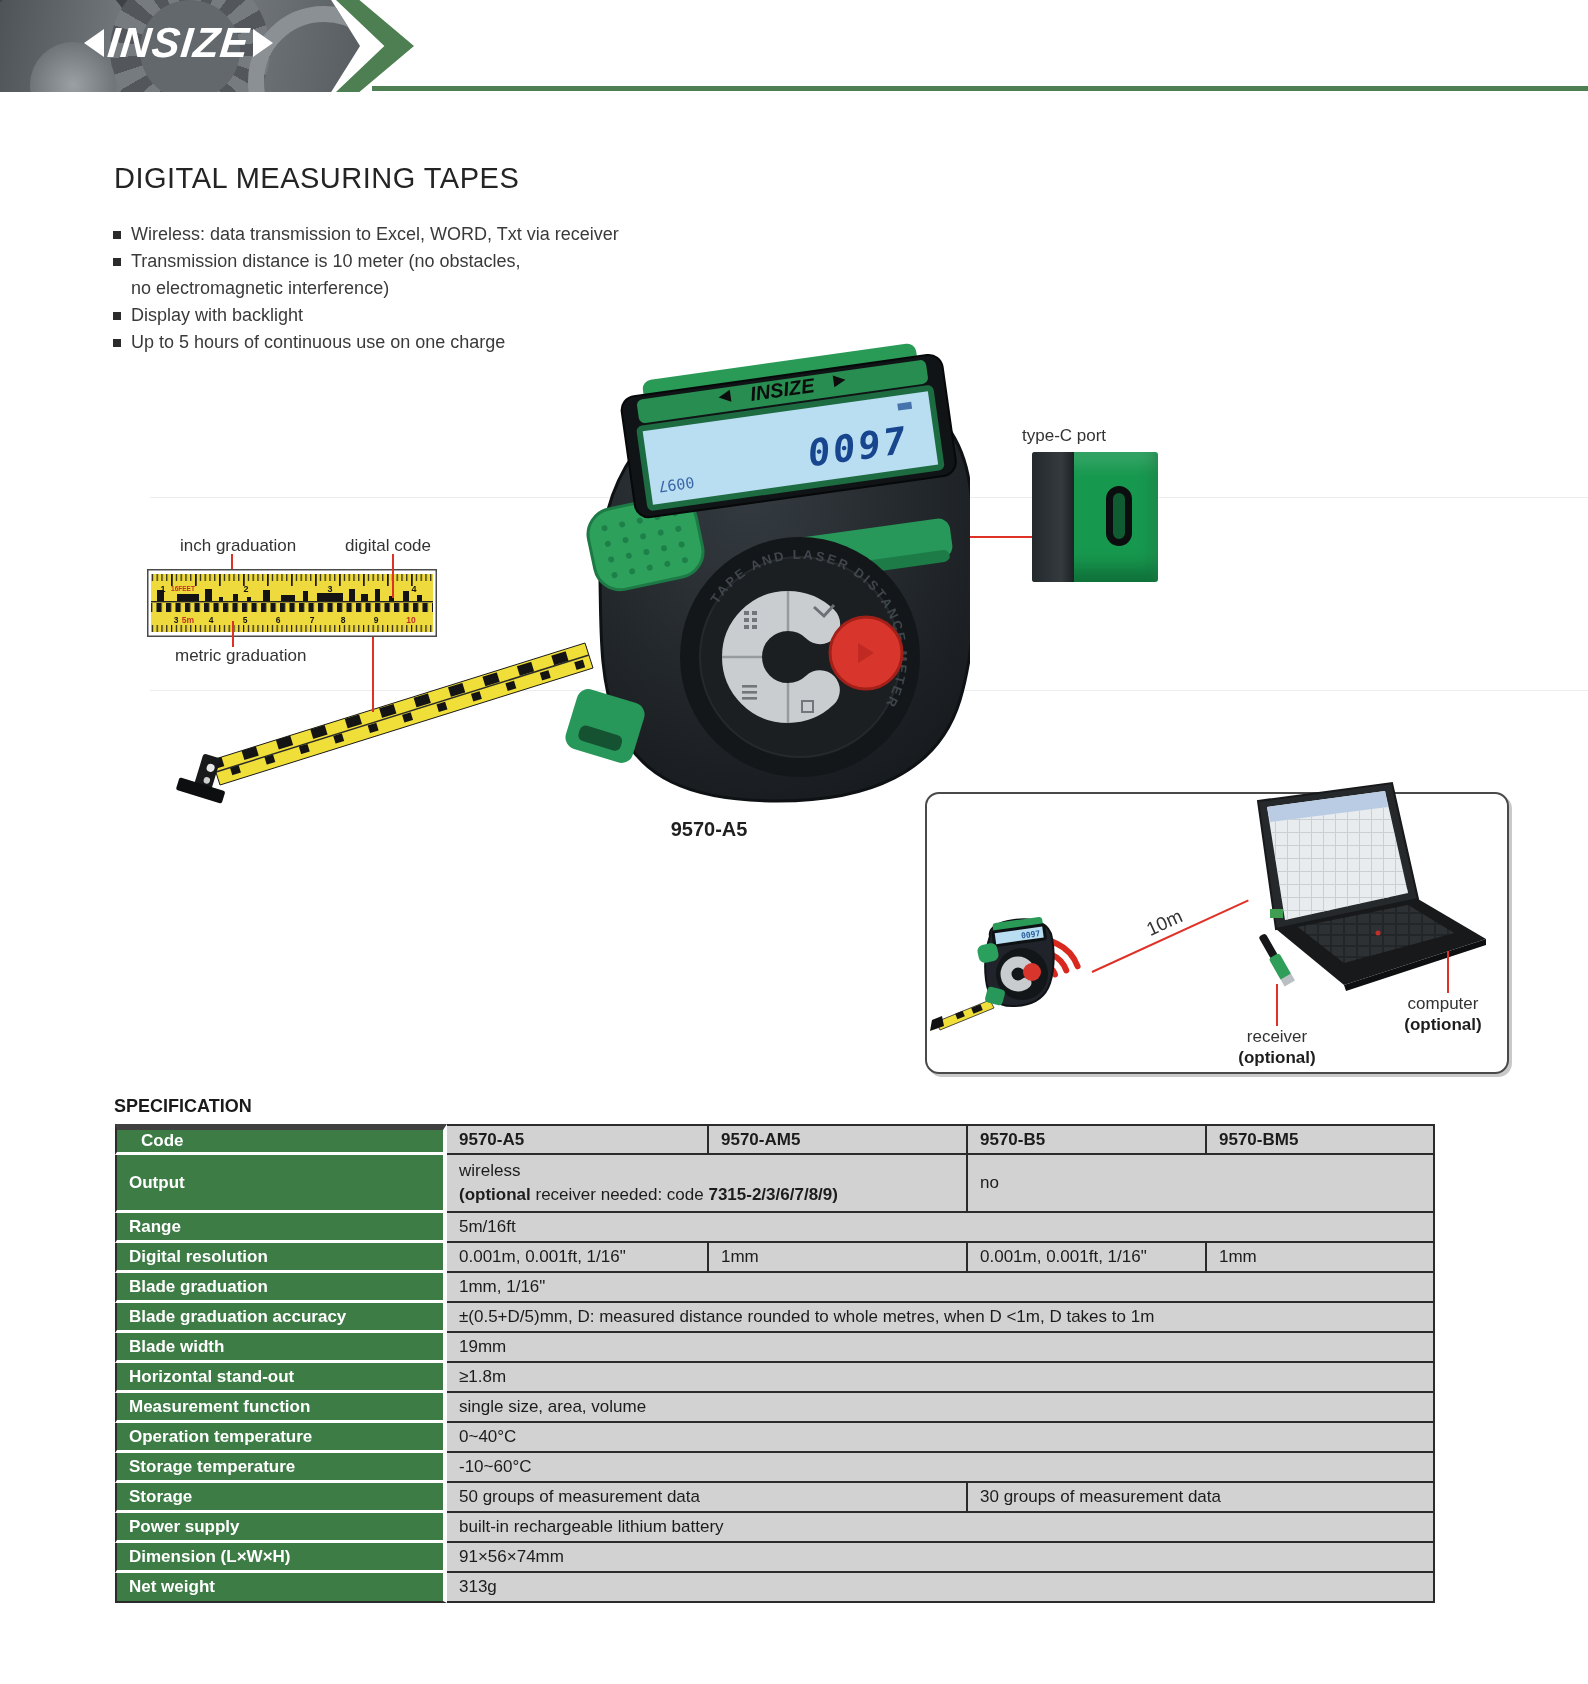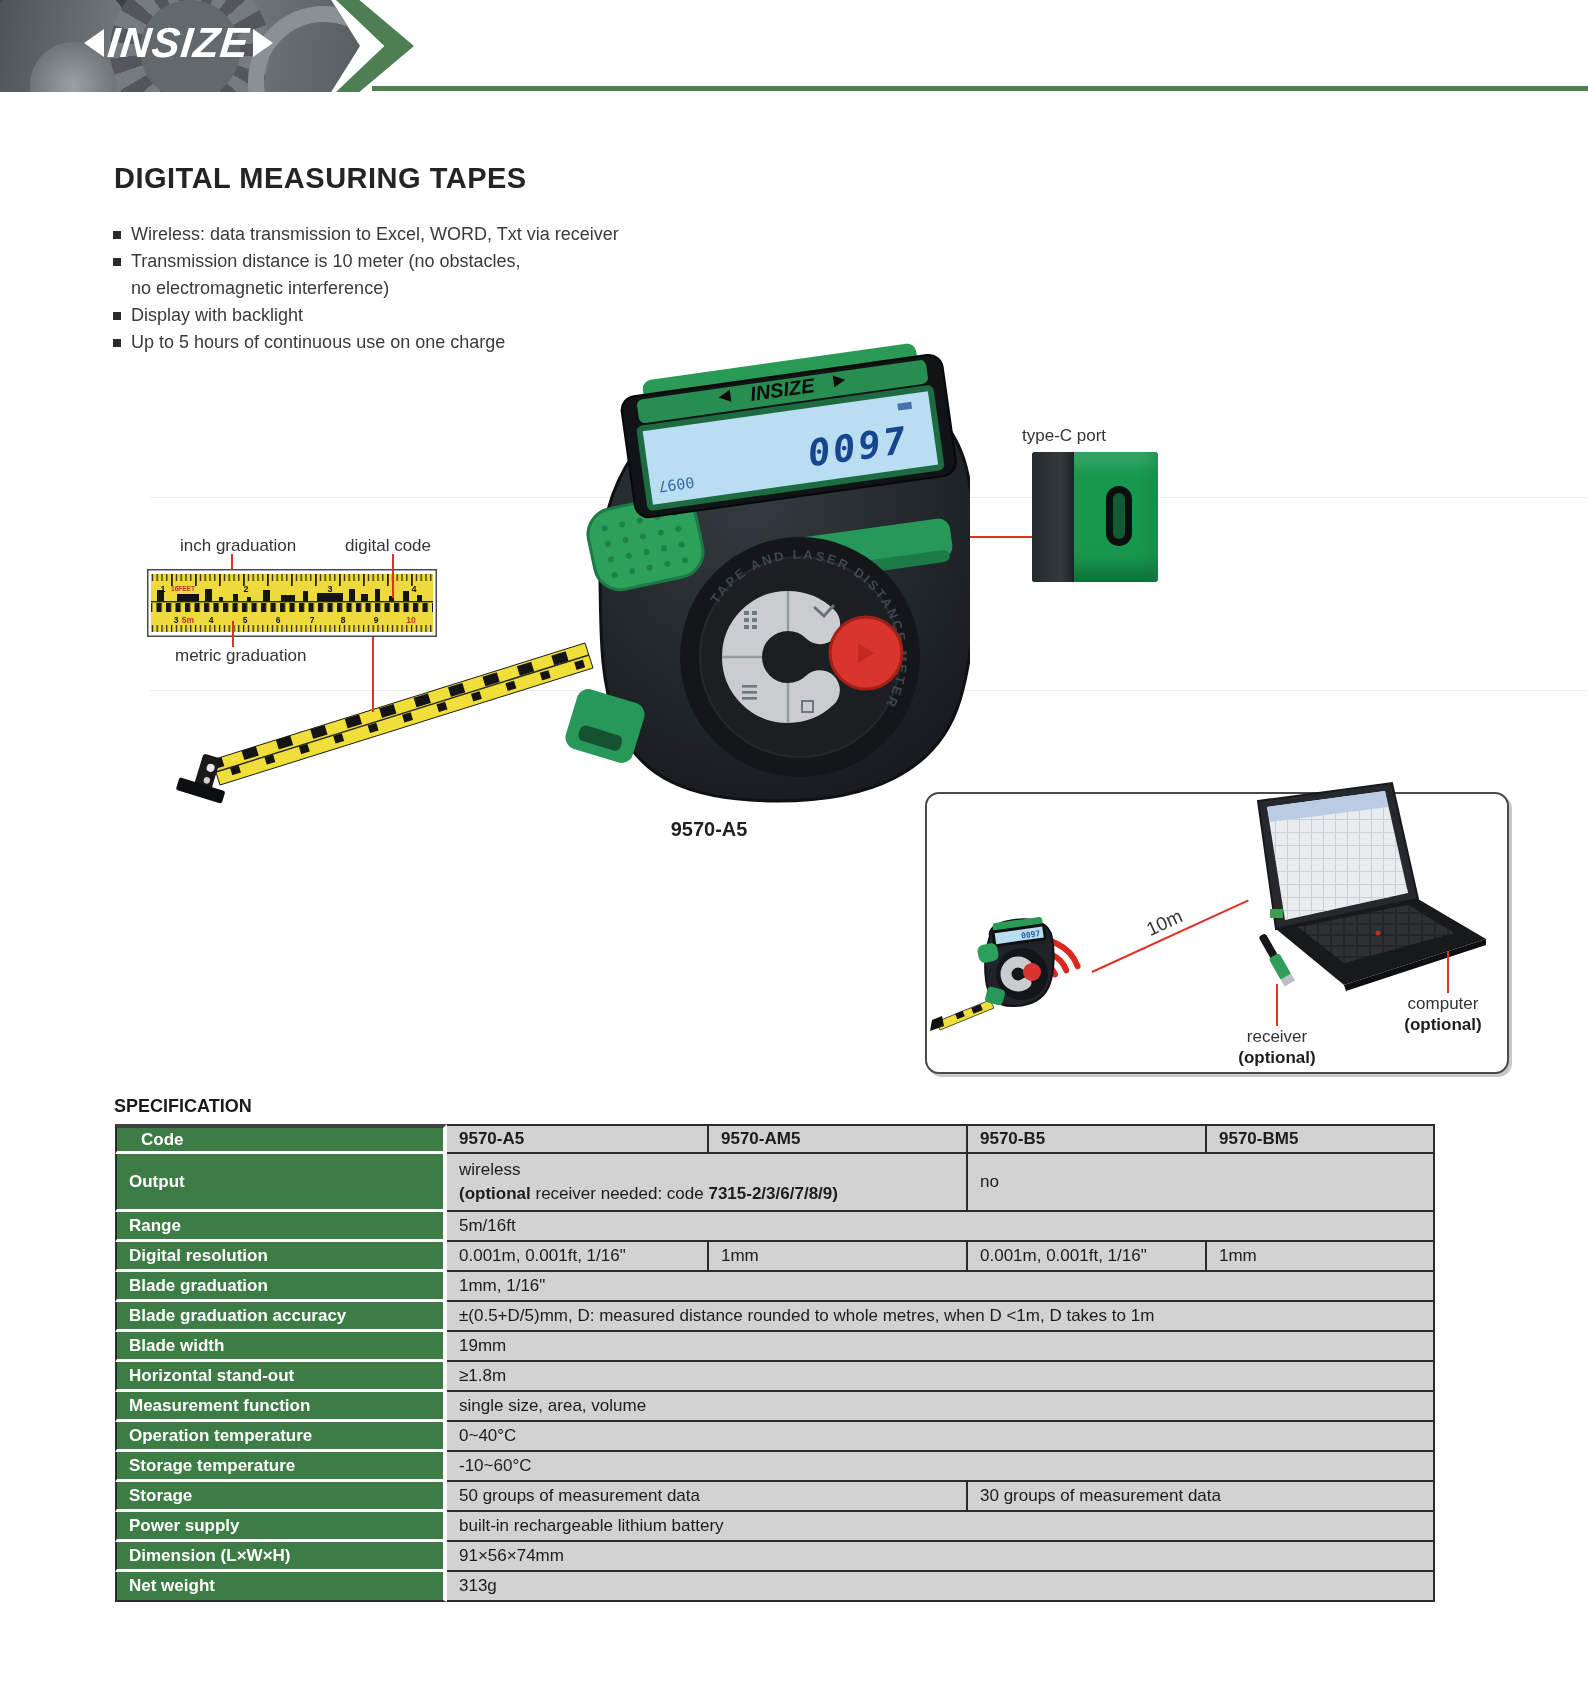--- a/index.html
+++ b/index.html
@@ -22,21 +22,21 @@
   .tri{width:0;height:0;display:inline-block;}
   .tri-l{border-top:14px solid transparent;border-bottom:14px solid transparent;border-right:20px solid #fff;margin-right:4px;}
   .tri-r{border-top:14px solid transparent;border-bottom:14px solid transparent;border-left:20px solid #fff;margin-left:4px;}
   .logo-text{color:#fff;font-size:42px;font-weight:bold;font-style:italic;letter-spacing:1px;
              transform:skewX(-6deg);line-height:1;}
   .banner-chevron{position:absolute;left:336px;top:0;width:78px;height:92px;background:#4e7f53;
     clip-path:polygon(0 0,30% 0,100% 50%,30% 100%,0 100%,62% 50%);}
   .banner-line{position:absolute;left:372px;right:0;top:86px;height:5px;background:#4e7f53;}
 
   
-  .page-title{position:absolute;left:114px;top:143px;font-size:29px;font-weight:bold;
+  .page-title{position:absolute;left:114px;top:143px;font-size:29px;font-weight:normal;
               color:#242424;letter-spacing:.5px;}
   .bullets{position:absolute;left:113px;top:221px;width:720px;font-size:18px;color:#3a3a3a;}
   .bullet-row{display:flex;line-height:27px;}
   .sq{flex:0 0 8px;width:8px;height:8px;background:#2b2b2b;margin:10px 10px 0 0;}
 
   
   .abs{position:absolute;}
   .faint-line{position:absolute;left:150px;right:0;height:1px;background:#ededed;}
   .cap{font-size:17px;color:#333;}
   .redline{position:absolute;background:#e03127;}
@@ -61,21 +61,21 @@
   .optlabel{position:absolute;text-align:center;font-size:17px;color:#333;line-height:21px;}
   .optlabel b{color:#1d1d1d;}
 
   
   .spec-heading{position:absolute;left:114px;top:1096px;font-size:18px;font-weight:bold;color:#1a1a1a;}
   table.spec{position:absolute;left:115px;top:1124px;width:1320px;table-layout:fixed;
              border-collapse:separate;border-spacing:0;font-size:17px;}
   table.spec td{box-sizing:border-box;height:30px;padding:1px 12px;vertical-align:middle;}
   td.lbl{background:#3e7c46;color:#fff;font-weight:bold;border-bottom:3px solid #fff;
          border-right:4px solid #fff;border-left:2px solid #2b2b2b;}
-  tr:first-child td.lbl{border-top:4px solid #404040;padding-left:24px;}
+  tr:first-child td.lbl{border-top:6px solid #404040;padding-left:24px;}
   tr:last-child td.lbl{border-bottom:2px solid #2b2b2b;}
   td.val{background:#d2d2d2;color:#1c1c1c;border-bottom:2px solid #2b2b2b;border-right:2px solid #2b2b2b;}
   tr:first-child td.val{border-top:2px solid #2b2b2b;}
   td.model{font-weight:bold;}
   tr.outrow td{height:58px;line-height:24px;}
 </style>
 </head>
 <body>
 
 <div class="page">

